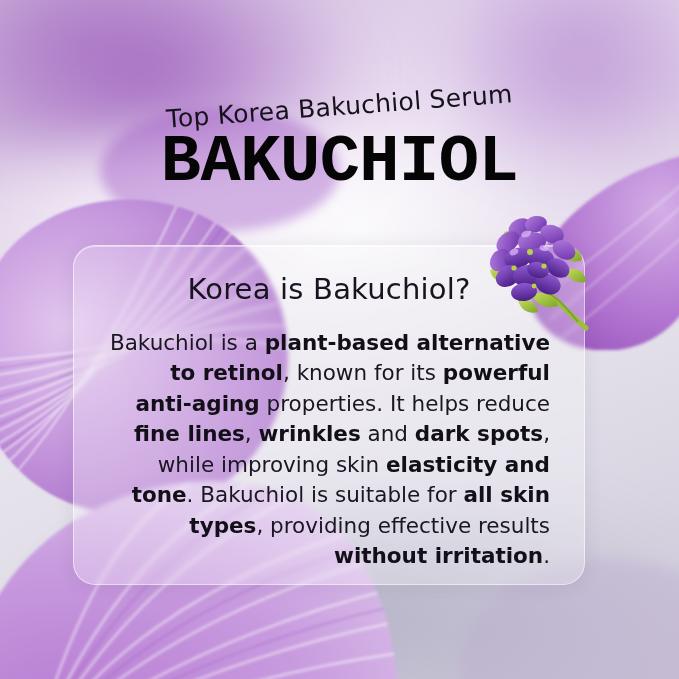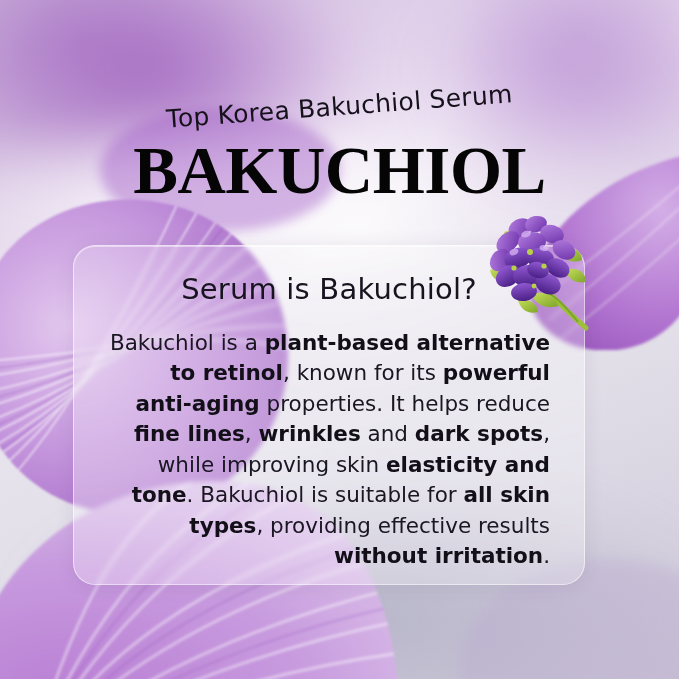--- a/index.html
+++ b/index.html
@@ -58,27 +58,27 @@
     display:inline-block;
     transform:rotate(-4.2deg);
     font-size:25px;
     letter-spacing:.3px;
     color:#16121c;
     font-weight:400;
     white-space:nowrap;
     font-family:"DejaVu Sans", sans-serif;
   }
   .wordmark{
-    margin-top:16px;
+    margin-top:8px;
     font-size:67px;
     line-height:1;
     font-weight:700;
     letter-spacing:-0.5px;
     color:#050505;
-    font-family:Liberation Serif, serif;
+    font-family:Liberation Mono, monospace;
     white-space:nowrap;
   }
 
   
   .card{
     position:absolute;left:73px;top:245px;width:510px;height:338px;
     border-radius:22px;
     background:linear-gradient(170deg, rgba(255,255,255,0.20) 0%, rgba(255,255,255,0.32) 55%, rgba(255,255,255,0.28) 100%);
     border:1px solid rgba(255,255,255,0.55);
     box-shadow:0 2px 18px rgba(80,60,110,0.10), inset 0 1px 0 rgba(255,255,255,0.45);
@@ -214,21 +214,21 @@
     </svg>
   </div>
 
   <div class="headings">
     <div class="kicker">Top Korea Bakuchiol Serum</div>
     <div class="wordmark">BAKUCHIOL</div>
   </div>
 
   <div class="card">
     <div class="card-inner">
-      <h2 class="card-title">Serum is Bakuchiol?</h2>
+      <h2 class="card-title">Korea is Bakuchiol?</h2>
       <p class="card-body"><span>Bakuchiol is a </span><b>plant-based alternative to retinol</b><span>, known for its </span><b>powerful anti-aging</b><span> properties. It helps reduce </span><b>fine lines</b><span>, </span><b>wrinkles</b><span> and </span><b>dark spots</b><span>, while improving skin </span><b>elasticity and tone</b><span>. Bakuchiol is suitable for </span><b>all skin types</b><span>, providing effective results </span><b>without irritation</b><span>.</span></p>
     </div>
 
     <div class="sprig">
       <svg viewBox="0 0 132 130">
         <defs>
           <linearGradient id="fl1" x1="0" y1="0" x2="1" y2="1">
             <stop offset="0%" stop-color="#b57fe0"></stop>
             <stop offset="100%" stop-color="#6a2fa8"></stop>
           </linearGradient>

